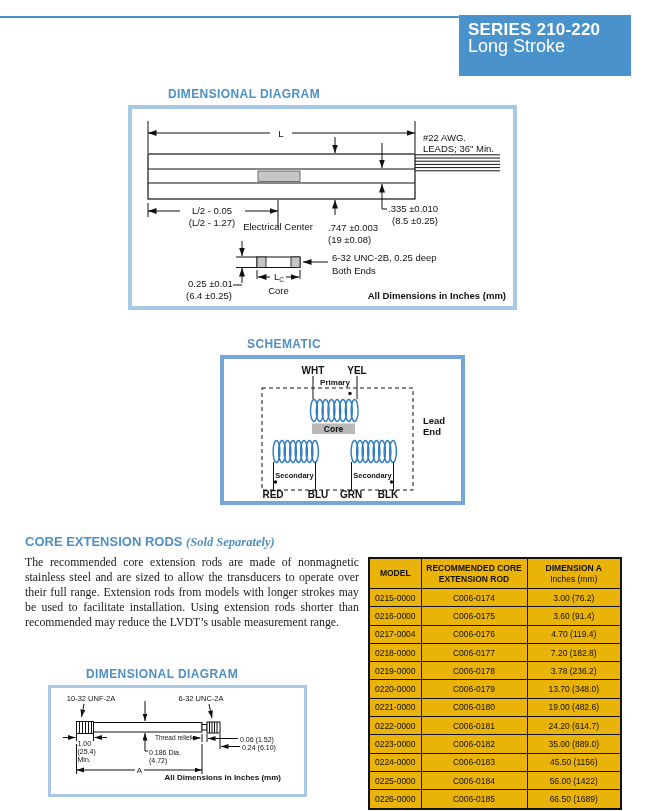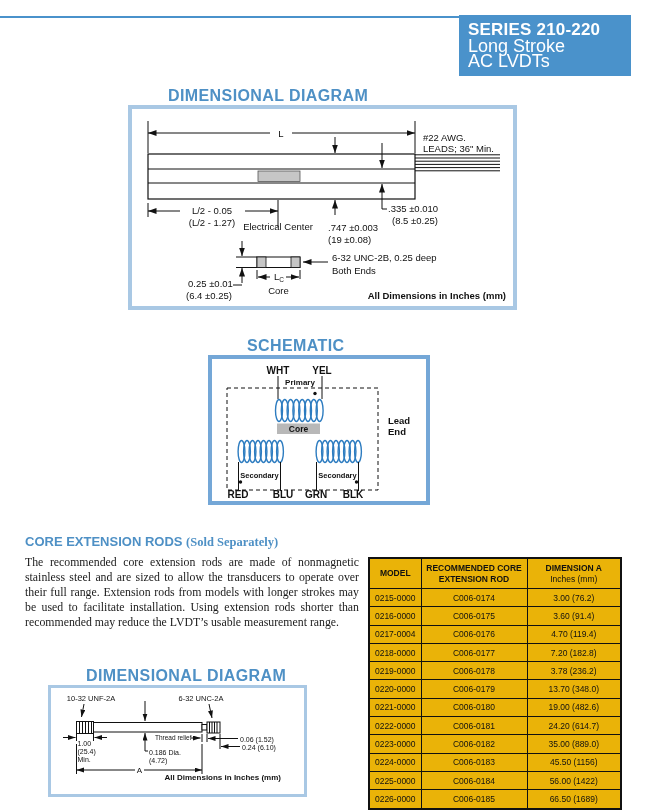--- a/index.html
+++ b/index.html
@@ -8,42 +8,42 @@
   .abs{position:absolute;}
 
   
   .top-rule{left:0;top:16px;width:459px;height:2px;background:#4a92cb;}
   .header-box{left:459px;top:15px;width:172px;height:61px;background:#4a92cb;color:#fff;
               padding:5px 0 0 9px;box-sizing:border-box;}
   .header-box .series{font-size:17px;font-weight:bold;letter-spacing:.2px;line-height:19px;}
   .header-box .sub{font-size:18px;line-height:15px;}
 
   
-  .sec-title{font-size:16px;font-weight:bold;color:#4e90c5;letter-spacing:.4px;white-space:nowrap;padding-left:40px;}
+  .sec-title{font-size:12px;font-weight:bold;color:#4e90c5;letter-spacing:.4px;white-space:nowrap;padding-left:40px;}
 
   
   .panel-light{border:4px solid #a9c8e4;background:#fff;box-sizing:content-box;}
   .panel-med{border:4px solid #74a7d7;background:#fff;box-sizing:content-box;}
   svg{display:block;}
   svg text{font-family:"Liberation Sans", sans-serif;fill:#111;}
   .dline{stroke:#111;stroke-width:1;fill:none;}
   .t95{font-size:9.5px;}
   .t95b{font-size:9.5px;font-weight:bold;}
   .t10b{font-size:10px;font-weight:bold;}
   .t85b{font-size:8.5px;font-weight:bold;}
   .t75b{font-size:7.5px;font-weight:bold;}
   .t75{font-size:7.5px;}
   .t70{font-size:7px;}
   .t65{font-size:6.5px;}
   .t80b{font-size:8px;font-weight:bold;}
   .t80{font-size:8px;}
 
   
   .rods-title{font-size:13px;font-weight:bold;color:#4e90c5;white-space:nowrap;}
-  .rods-title .sub{font-family:"Liberation Serif", serif;font-weight:bold;
+  .rods-title .sub{font-family:"Liberation Serif", serif;font-style:italic;font-weight:bold;
                    font-size:12.5px;letter-spacing:0;}
   .rods-body{font-family:"Liberation Serif", serif;font-size:11.8px;line-height:14.9px;
              width:334px;text-align:justify;color:#1a1a1a;}
 
   
   .rod-table{border-collapse:collapse;table-layout:fixed;width:252px;background:#eab308;}
   .rod-table th,.rod-table td{border:1px solid #111;text-align:center;vertical-align:middle;
              font-size:8.5px;padding:0;overflow:hidden;}
   .rod-table{border:2px solid #111;}
   .rod-table th{height:29px;font-weight:bold;line-height:10.5px;}
@@ -52,21 +52,20 @@
 </style>
 </head>
 <body>
 
 <div class="page">
 
   <div class="abs top-rule"></div>
   <div class="abs header-box">
     <div class="series">SERIES 210-220</div>
     <div class="sub">Long Stroke</div>
-    <div class="sub">AC LVDTs</div>
   </div>
 
   <div class="abs sec-title" style="left:128px;top:87px;">DIMENSIONAL DIAGRAM</div>
 
   <div class="abs panel-light" style="left:128px;top:105px;width:381px;height:197px;">
     <svg width="381" height="197" viewBox="0 0 381 197">
       <defs>
         <marker id="aE1" markerUnits="userSpaceOnUse" markerWidth="10" markerHeight="7" refX="8.5" refY="3" orient="auto">
           <path d="M0,0 L8.5,3 L0,6 Z" fill="#111"></path>
         </marker>
@@ -137,21 +136,21 @@
       <line class="dline" x1="196" y1="153" x2="171" y2="153" marker-end="url(#aE1)"></line>
       <text class="t95" x="200" y="152">6-32 UNC-2B, 0.25 deep</text>
       <text class="t95" x="200" y="165">Both Ends</text>
 
       <text class="t95b" x="374" y="190" text-anchor="end">All Dimensions in Inches (mm)</text>
     </svg>
   </div>
 
   <div class="abs sec-title" style="left:207px;top:337px;">SCHEMATIC</div>
 
-  <div class="abs panel-med" style="left:208px;top:355px;width:214px;height:142px;">
+  <div class="abs panel-med" style="left:220px;top:355px;width:214px;height:142px;padding-left:23px;">
     <svg width="214" height="142" viewBox="0 0 214 142">
 
       <rect x="15" y="29" width="151" height="102" fill="none" stroke="#111" stroke-width="1" stroke-dasharray="4,3"></rect>
 
       <text class="t10b" x="66" y="15" text-anchor="middle">WHT</text>
       <text class="t10b" x="110" y="15" text-anchor="middle">YEL</text>
       <line class="dline" x1="66" y1="17" x2="66" y2="40"></line>
       <line class="dline" x1="110" y1="17" x2="110" y2="40"></line>
       <text class="t80b" x="88" y="26" text-anchor="middle">Primary</text>
       <circle cx="103" cy="34.5" r="1.7" fill="#111"></circle>

